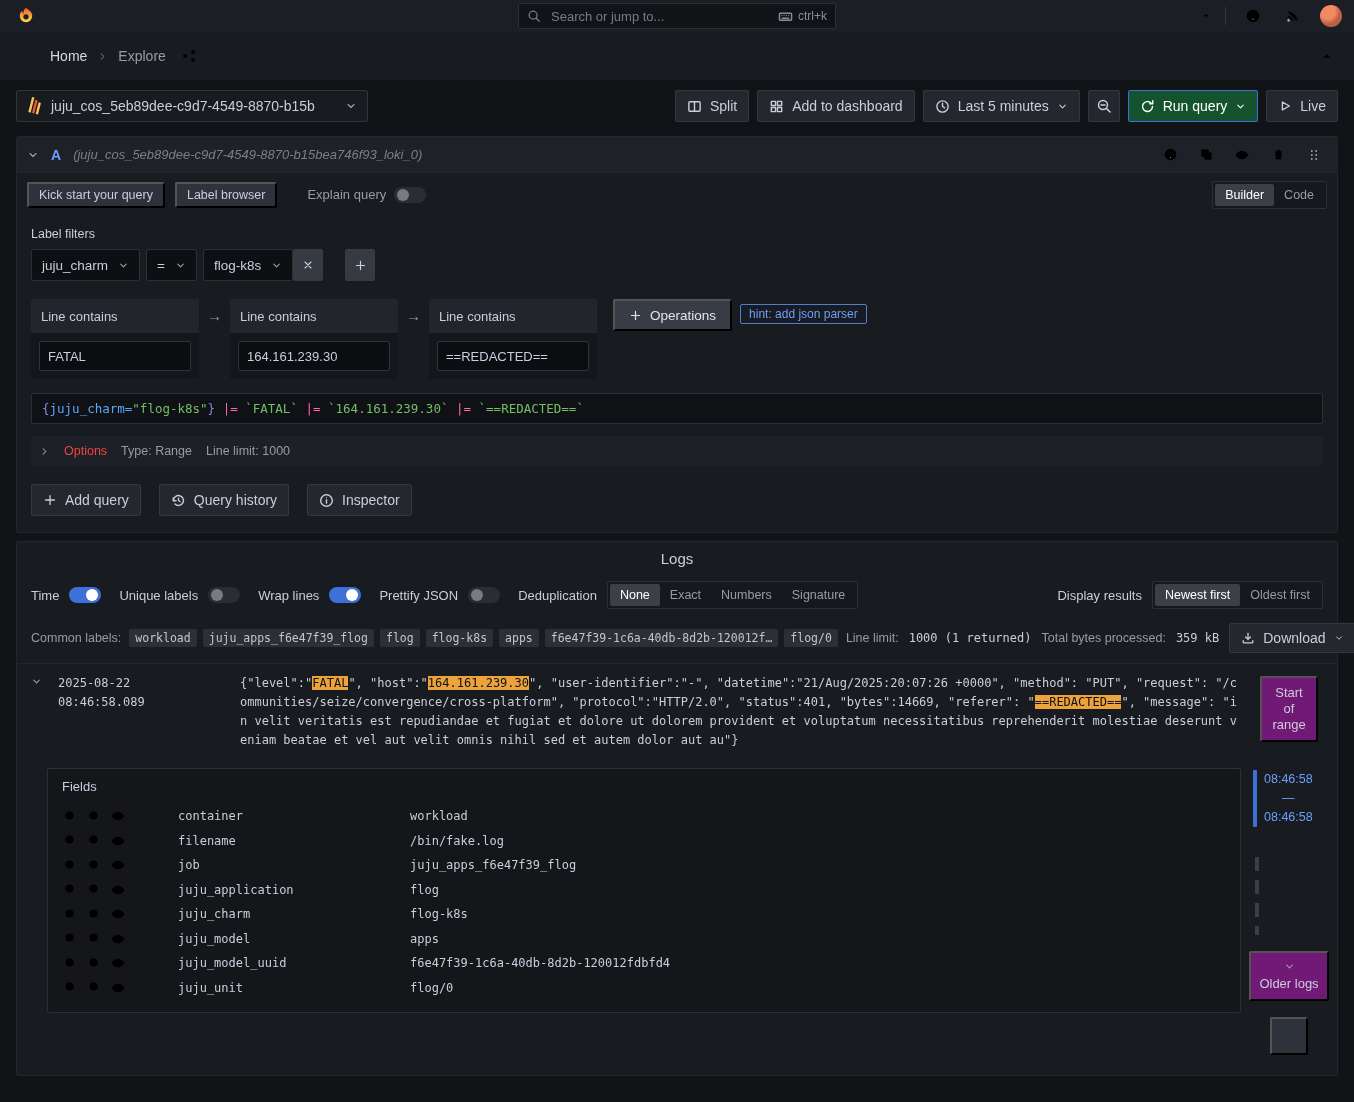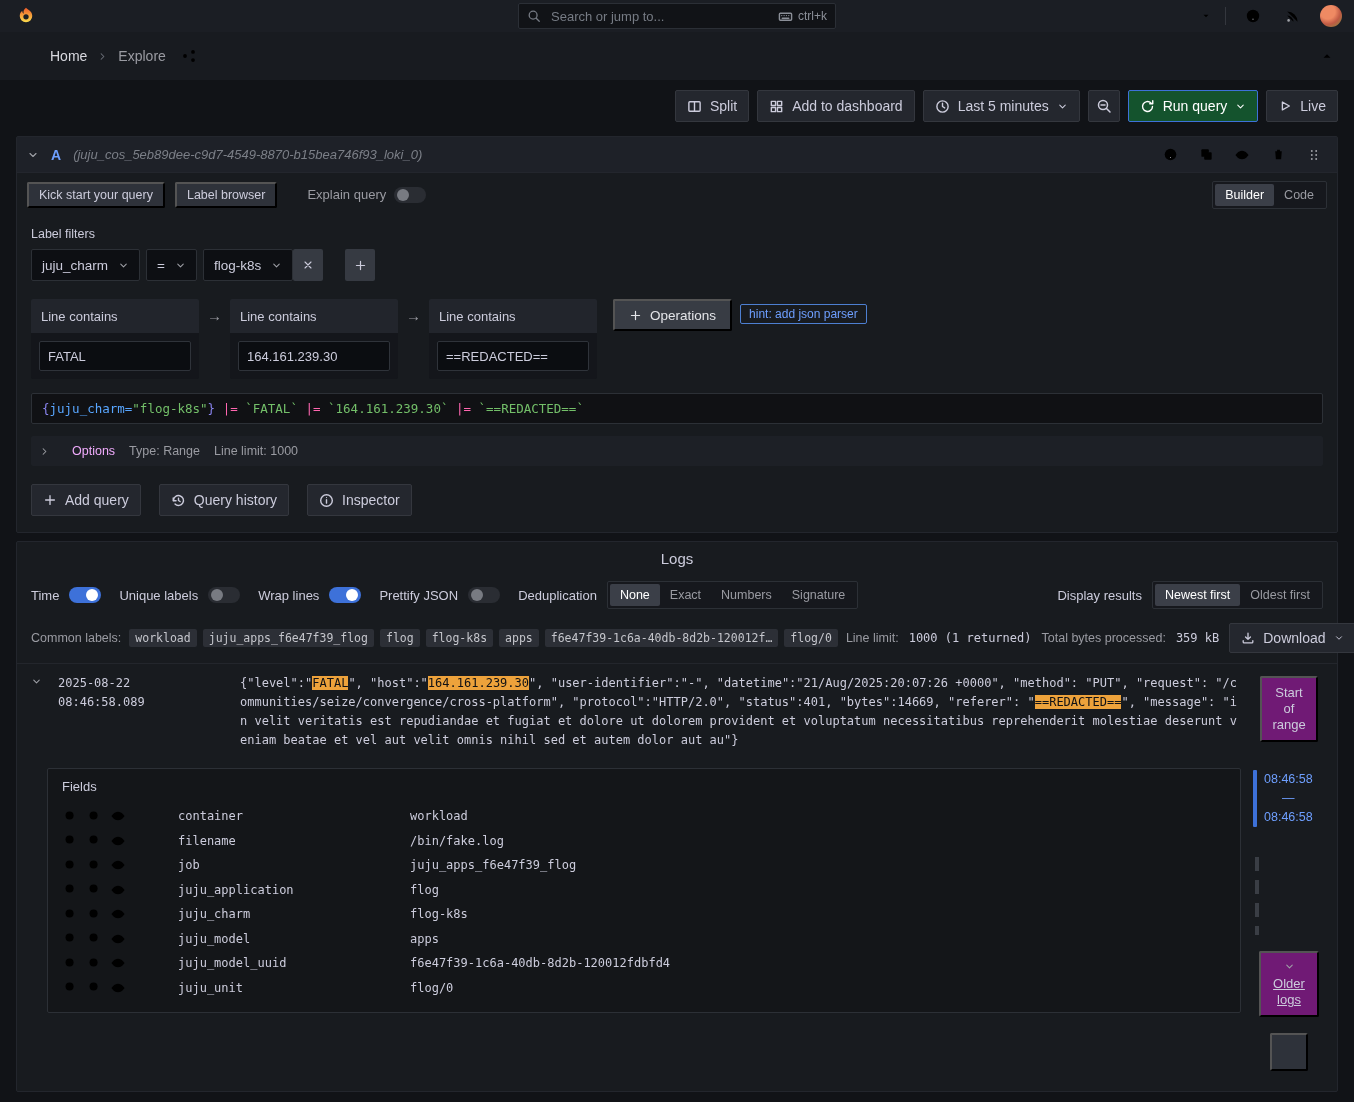--- a/index.html
+++ b/index.html
@@ -82,21 +82,21 @@
   .op-arrow { color:#9a9ba2; font-size:15px; align-self:flex-start; margin:8px 8px 0; }
   .ops-btn { height:32px; margin:0 0 0 16px; background:#383c44; border-radius:2px; display:inline-flex; align-items:center; gap:8px; padding:0 14px; color:#e3e4e8; font-size:13.5px; cursor:pointer; }
   .hint-link { margin:5px 0 0 8px; color:#6e9fff; font-size:12px; border:1px solid #4d7fd1; border-radius:2px; padding:2px 8px; cursor:pointer; white-space:nowrap; }
 
   .rawquery { margin-top:14px; background:#101114; border:1px solid #2c3036; border-radius:2px;
     padding:7px 10px; font-family:"DejaVu Sans Mono", monospace; font-size:12.5px; white-space:pre; }
   .tok-brace { color:#8a85f0; } .tok-label { color:#58a6ff; } .tok-string { color:#73bf69; } .tok-op { color:#ff66b0; }
 
   .optrow { margin-top:12px; height:30px; background:#1d2026; border-radius:2px; display:flex; align-items:center; gap:14px; padding:0 8px; }
   .optrow .chev { color:#9fa1a7; }
-  .optrow .opt-title { color:#f0abfc; font-size:12.5px;margin-left:8px; }
+  .optrow .opt-title { color:#ef4444; font-size:12.5px; }
   .optrow .opt-meta { color:#9a9ba2; font-size:12.5px; }
 
   .qfooter { display:flex; align-items:center; gap:18px; padding:16px 14px; }
 
   
   .lv-panel { margin:20px 0 8px; height:44px; display:flex; align-items:center; gap:10px; padding:0 14px; }
   .lv-title { font-size:14px; color:#ccccdc; }
 
   
   .logs-panel { margin-top:8px; padding-bottom:20px; }
@@ -133,21 +133,21 @@
   .fval { font-family:"DejaVu Sans Mono", monospace; font-size:12px; color:#ccccdc; }
 
   .rail { width:96px; flex:none; display:flex; flex-direction:column; align-items:center; padding-top:2px; }
   .rail-btn { background:#701a75; border-radius:2px; color:#ccccdc; font-size:13px; text-align:center; padding:7px 8px; cursor:pointer; line-height:16px; }
   .rail-btn .cd { color:#9fa1a7; margin-bottom:1px; }
   .minimap { align-self:flex-start; margin:28px 0 0 12px; display:flex; }
   .minimap .bar { width:4px; background:#3d71d9; border-radius:1px; }
   .minimap .times { padding-left:7px; color:#6e9fff; font-size:12.5px; line-height:19px; text-align:center; }
   .dashedline { align-self:flex-start; margin:30px 0 0 14px; width:4px; height:78px;
     background:repeating-linear-gradient(#3a3e45 0 14px, transparent 14px 23px); }
-  .older { margin-top:16px; width:60px;text-decoration:underline; }
+  .older { margin-top:16px; width:80px; }
   .scrolltop { margin-top:16px; width:38px; height:38px; background:#2e323a; border-radius:2px; display:flex; align-items:center; justify-content:center; color:#ccccdc; cursor:pointer; }
 </style>
 </head>
 <body>
 
 <header class="topnav">
   <span class="i logo">
     <svg width="20" height="20" viewBox="0 0 24 24">
         <defs>
           <linearGradient id="gflame" x1="0" y1="1" x2="0" y2="0">
@@ -230,20 +230,37 @@
   <span class="right iconbtn">
     <svg width="14" height="14" viewBox="0 0 16 16">
         <path d="M4 10l4-4 4 4"></path>
       </svg>
   </span>
 </nav>
 
 <main>
 
   <div class="toolbar">
+    <div class="ds-picker">
+      <span class="i">
+        <svg width="16" height="18" viewBox="0 0 16 18">
+            <g transform="rotate(14 8 9)">
+              <rect x="3" y="1" width="2.4" height="15.5" fill="#f6c75c" stroke="none"></rect>
+              <rect x="6.8" y="2.8" width="2.4" height="13.7" fill="#f05a28" stroke="none"></rect>
+              <rect x="10.6" y="4.6" width="2.4" height="11.9" fill="#f6c75c" stroke="none"></rect>
+            </g>
+          </svg>
+      </span>
+      <span>juju_cos_5eb89dee-c9d7-4549-8870-b15b</span>
+      <span class="chev i">
+        <svg width="12" height="12" viewBox="0 0 16 16">
+            <path d="M4 6l4 4 4-4"></path>
+          </svg>
+      </span>
+    </div>
     <div class="toolbar-right">
       <button class="btn">
         <span class="i">
             <svg width="15" height="15" viewBox="0 0 16 16">
               <rect x="2" y="3" width="12" height="10" rx="1"></rect>
               <path d="M8 3v10"></path>
             </svg>
           </span>
         <span>Split</span>
       </button>

